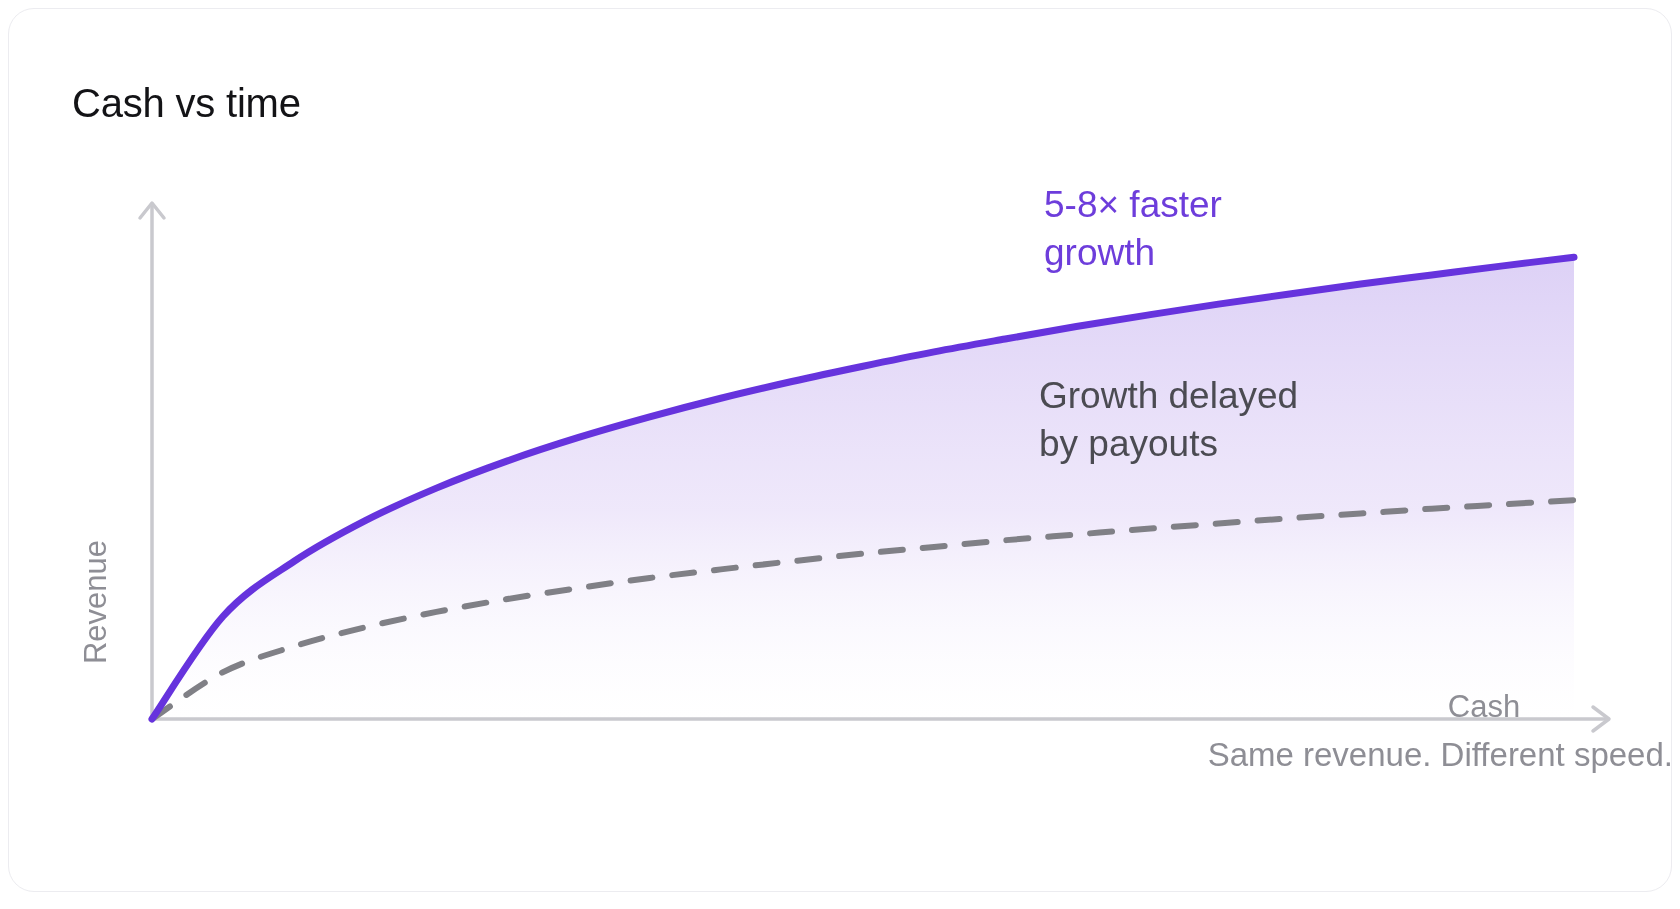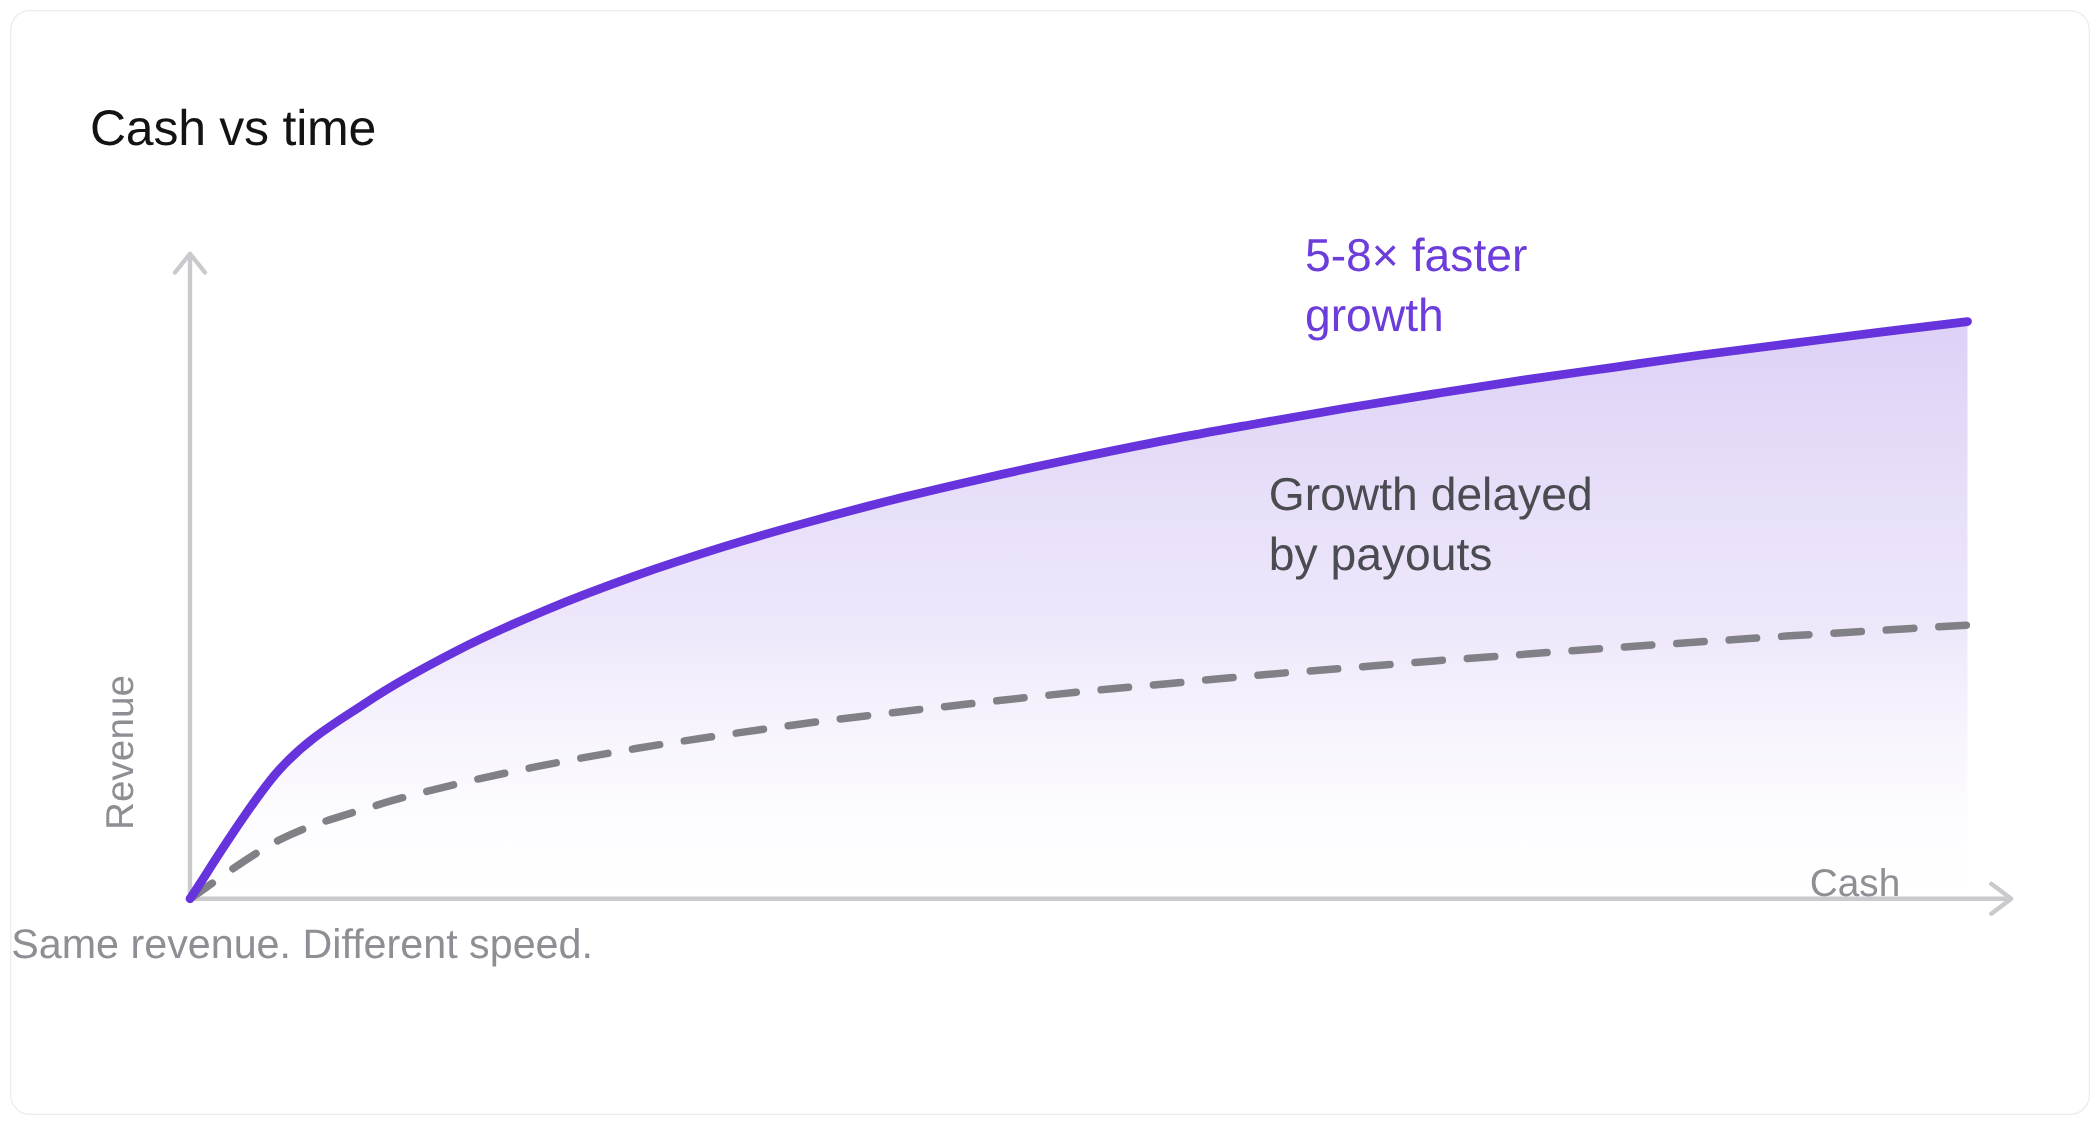--- a/index.html
+++ b/index.html
@@ -14,21 +14,21 @@
     overflow: hidden;
   }
 
   #card {
     position: absolute;
     left: 8px;
     top: 8px;
     width: 1664px;
     height: 884px;
     background: #ffffff;
-    border-radius: 16px;
+    border-radius: 26px;
     border: 1px solid #ececf0;
     box-sizing: border-box;
     overflow: hidden;
   }
 
   #chart-title {
     position: absolute;
     left: 63px;
     top: 72px;
     font-size: 40px;
@@ -53,21 +53,21 @@
   }
 
   #anno-fast {
     left: 1035px;
     top: 172px;
     font-size: 37px;
     color: #6d3ddb;
   }
 
   #anno-delay {
-    left: 1006px;
+    left: 1030px;
     top: 363px;
     font-size: 37px;
     color: #4b4b52;
   }
 
   #axis-label-y {
     position: absolute;
     left: -8px;
     top: 575px;
     width: 190px;
@@ -88,21 +88,21 @@
     font-size: 31px;
     color: #8e8e95;
     white-space: nowrap;
   }
 
   #caption {
     position: absolute;
     left: 0;
     top: 727px;
     width: 1664px;
-    text-align: left;
+    text-align: right;
     font-size: 33px;
     color: #8e8e95;
   }
 </style>
 </head>
 <body>
 
 <div id="card">
 
   <div id="chart-title">Cash vs time</div>

